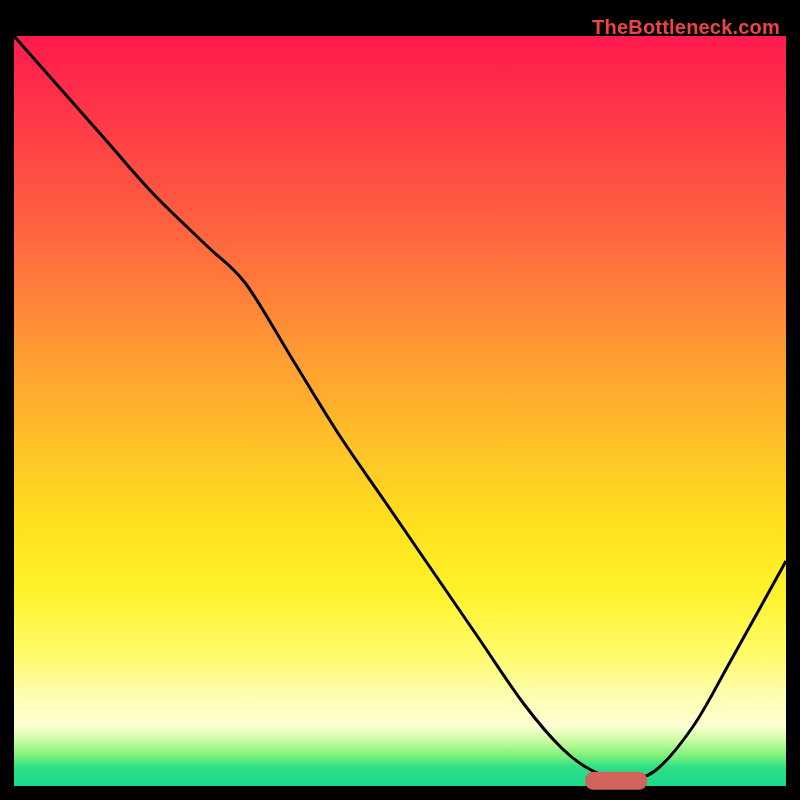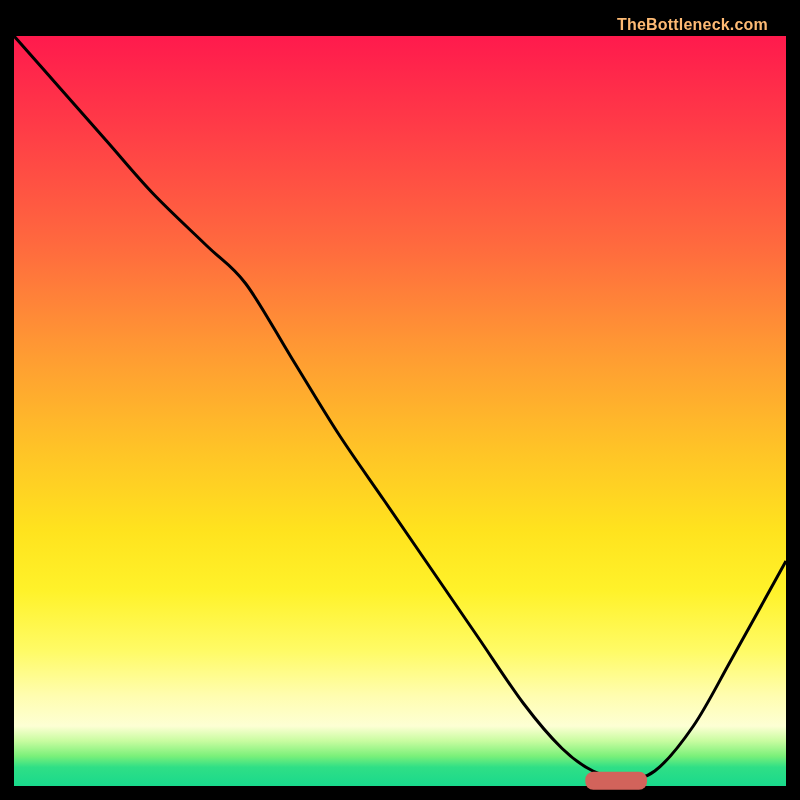--- a/index.html
+++ b/index.html
@@ -40,24 +40,24 @@
       #fdffd4 92%,
       #c8fca0 94%,
       #7bf07a 96%,
       #2fdf86 97.5%,
       #19d98c 100%
     );
   }
   .watermark {
     position: absolute;
     top: 2px;
-    right: 18px;
-    font-size: 16px;
+    right: 6px;
+    font-size: 20px;
     font-weight: 600;
-    color: #fdba74;
+    color: #ef4444;
     letter-spacing: 0.2px;
   }
   svg.curve, svg.marker {
     position: absolute;
     left: 0;
     top: 22px;
     width: 772px;
     height: 750px;
     overflow: visible;
   }

